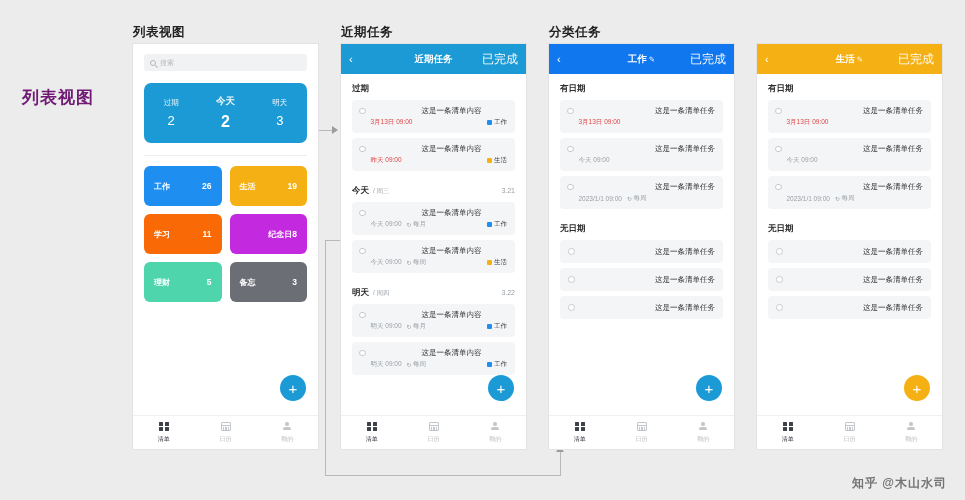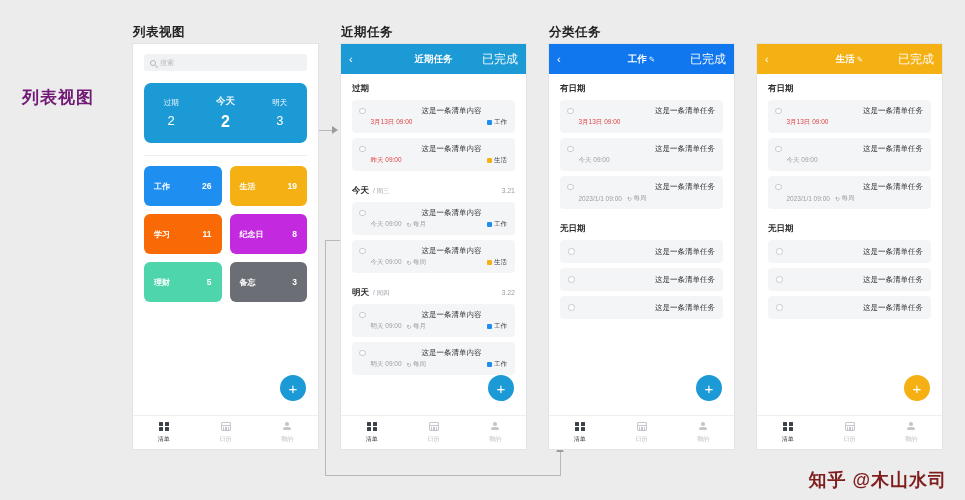--- a/index.html
+++ b/index.html
@@ -164,21 +164,21 @@
     border-left: 6px solid #9a9d9f;
   }
   .arrow-u {
     position: absolute; width: 0; height: 0;
     border-left: 4px solid transparent; border-right: 4px solid transparent;
     border-bottom: 6px solid #9a9d9f;
   }
 
   .watermark {
     position: absolute; right: 18px; bottom: 8px;
-    font-size: 18px; color: #7f1d1d; font-weight: 700; letter-spacing: 1px;
+    font-size: 12px; color: #737373; font-weight: 700; letter-spacing: 1px;
   }
 </style>
 </head>
 <body>
 
 <div class="canvas">
 
   <div class="view-label">列表视图</div>
 
   <div class="caption" style="left:133px; top:24px;">列表视图</div>
@@ -227,21 +227,21 @@
             <span class="t-count">26</span>
           </div>
           <div class="tile" style="background: rgb(245, 176, 20);">
             <span class="t-name">生活</span>
             <span class="t-count">19</span>
           </div>
           <div class="tile" style="background: rgb(249, 106, 6);">
             <span class="t-name">学习</span>
             <span class="t-count">11</span>
           </div>
-          <div class="tile" style="background: rgb(195, 42, 224);">
+          <div class="tile" style="background: rgb(195, 42, 224); justify-content: flex-end;">
             <span class="t-name">纪念日</span>
             <span class="t-count">8</span>
           </div>
           <div class="tile" style="background: rgb(78, 213, 172);">
             <span class="t-name">理财</span>
             <span class="t-count">5</span>
           </div>
           <div class="tile" style="background: rgb(107, 110, 116);">
             <span class="t-name">备忘</span>
             <span class="t-count">3</span>

